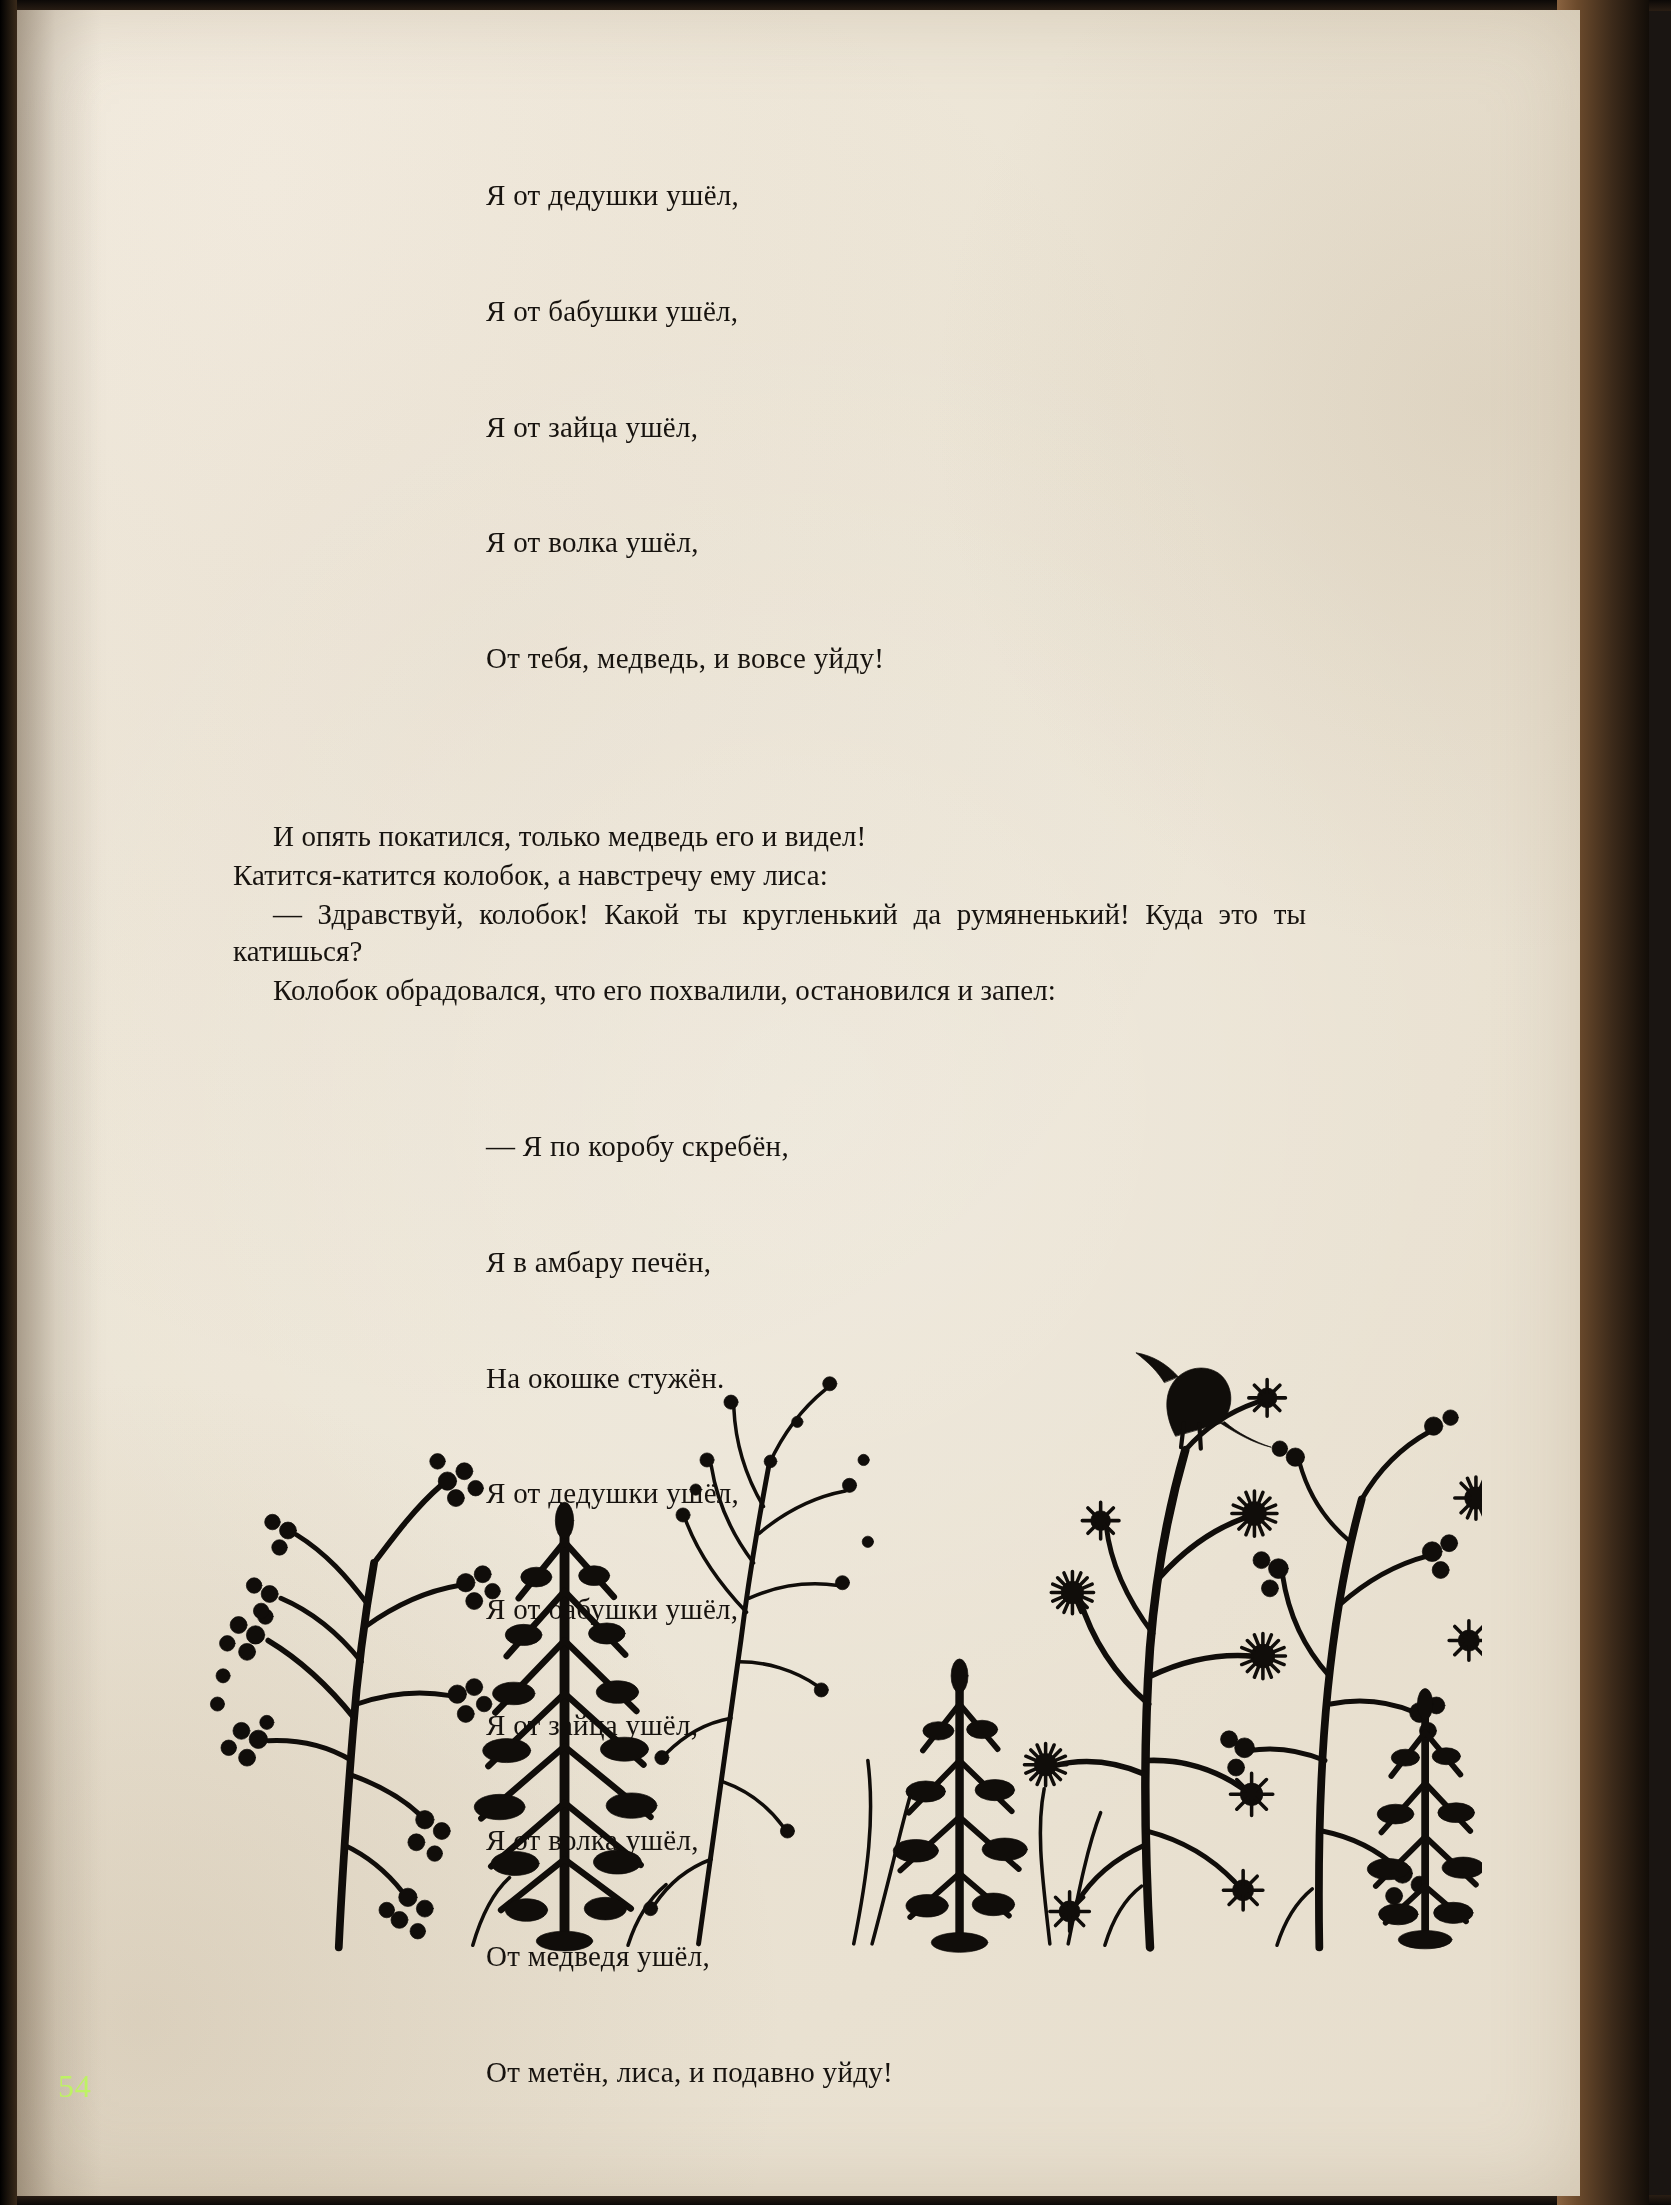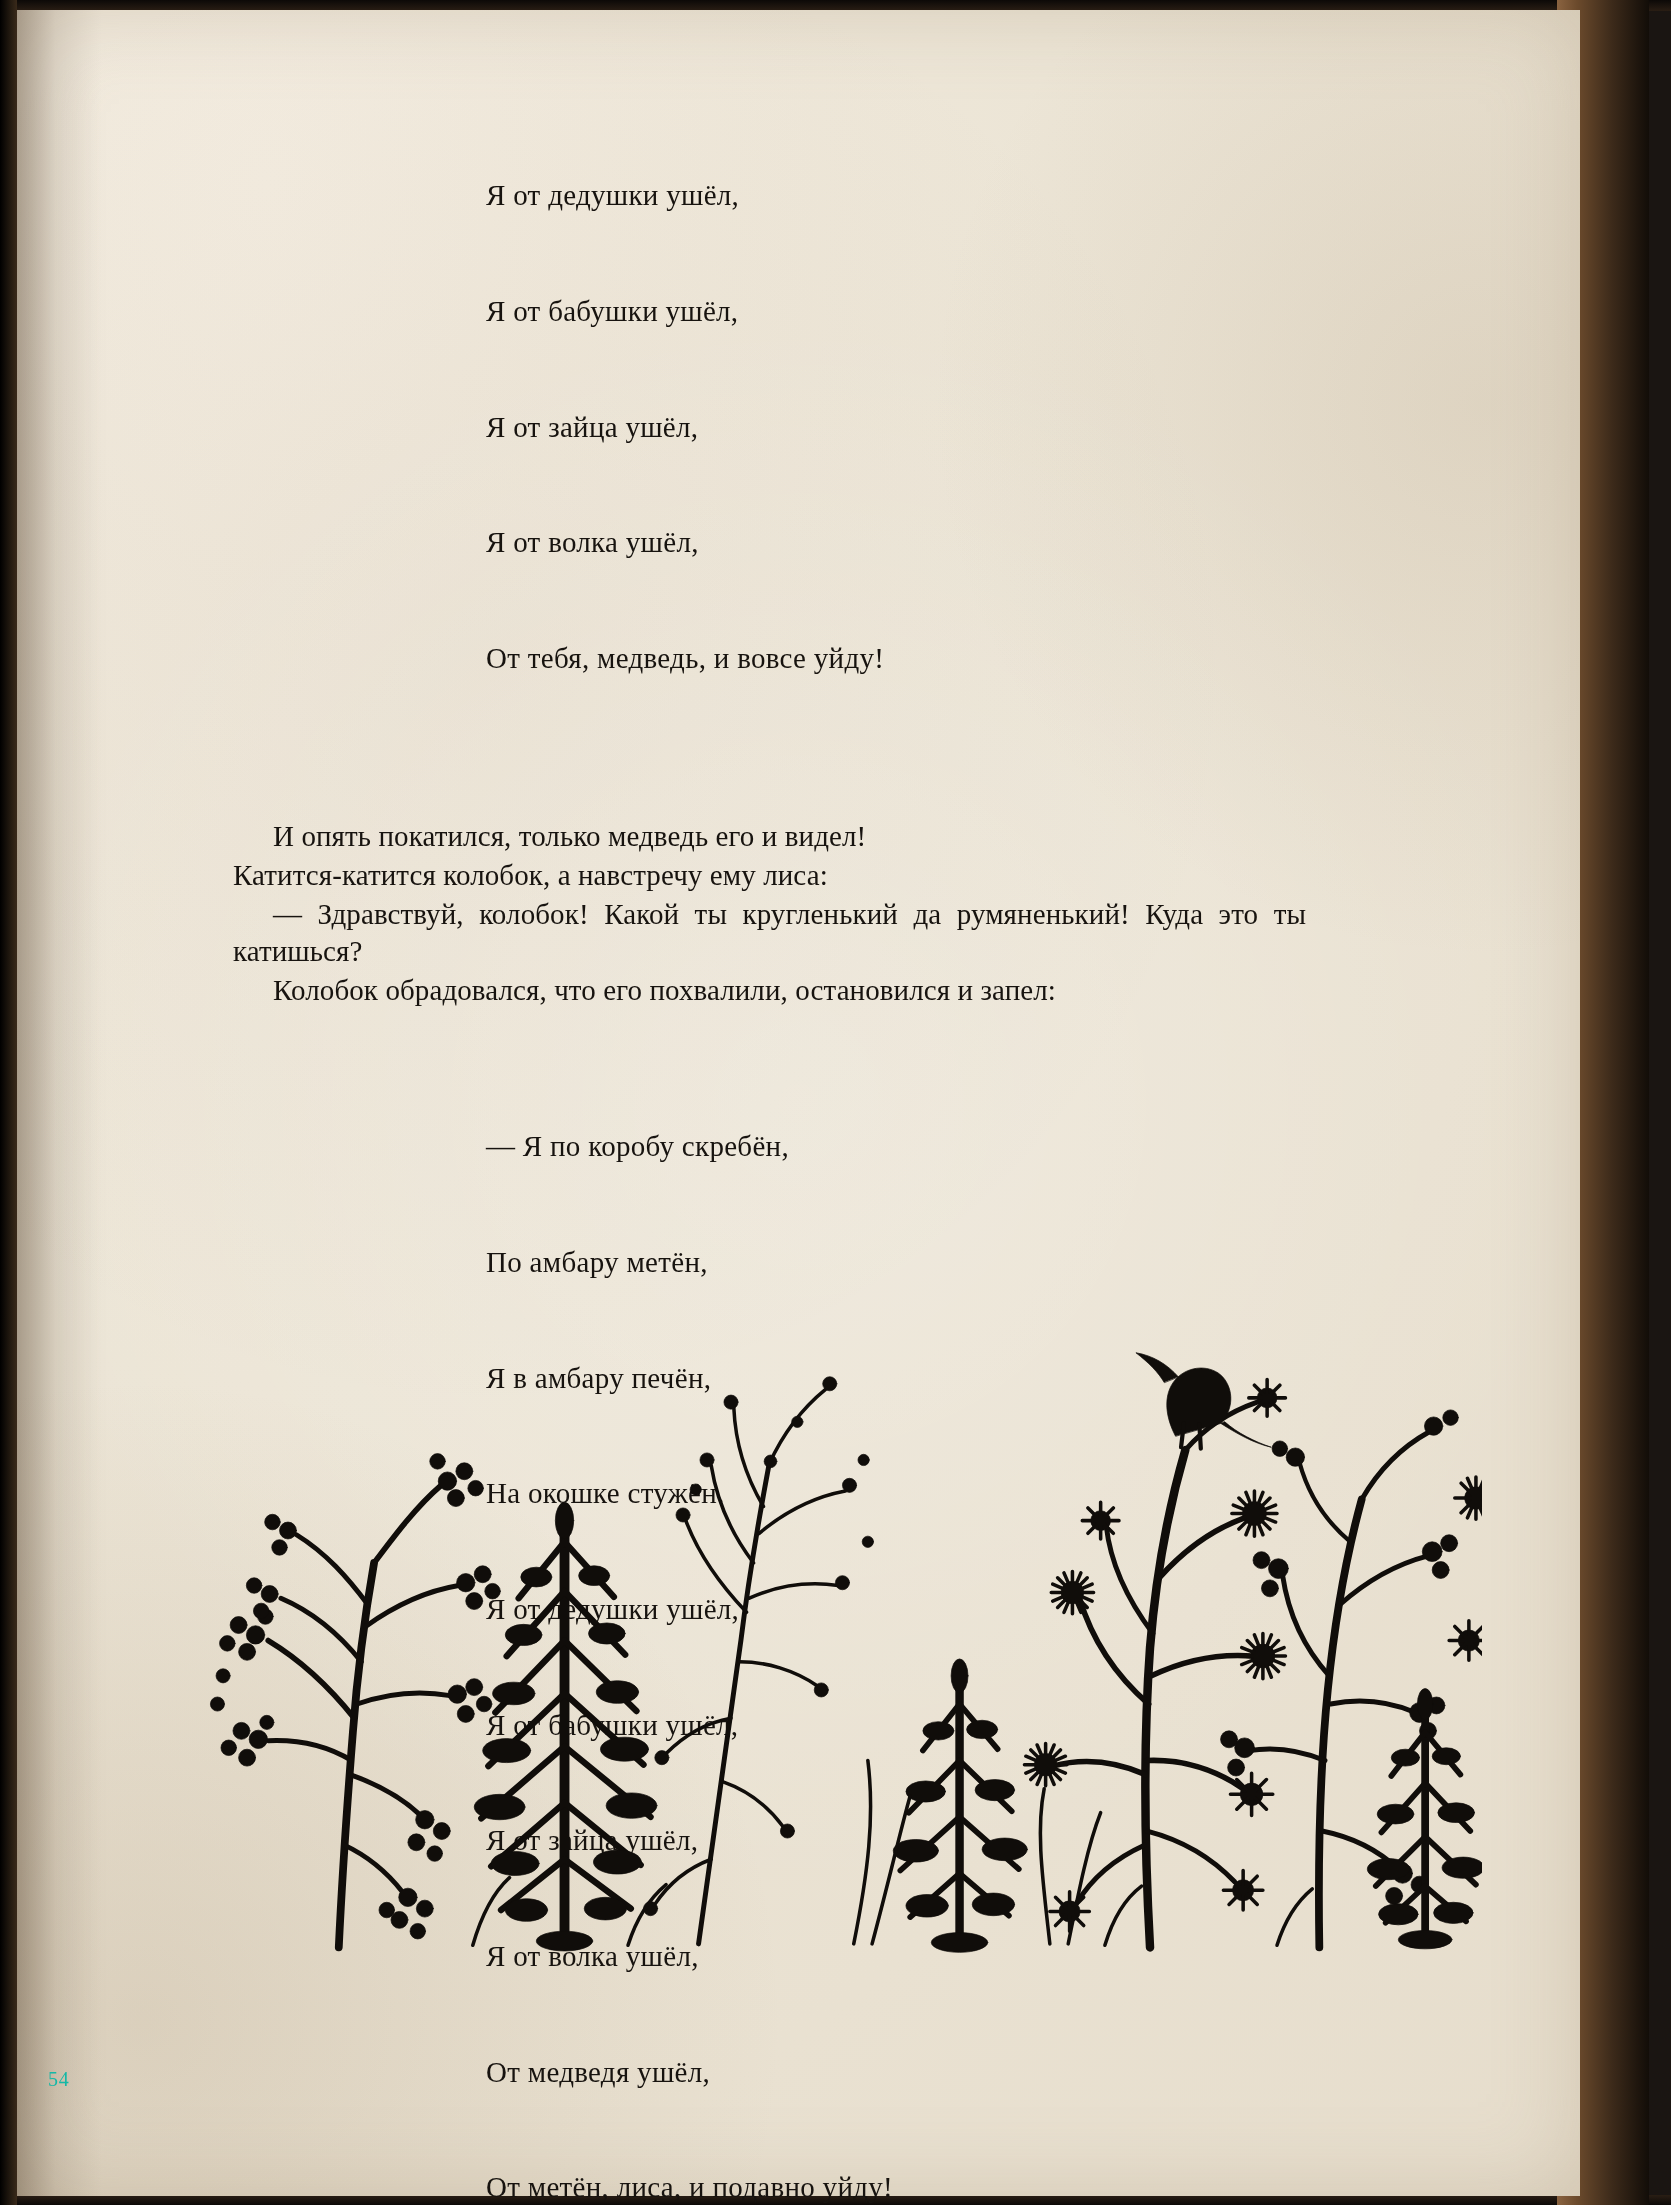--- a/index.html
+++ b/index.html
@@ -134,24 +134,24 @@
   }
   .illustration svg {
     display: block;
     width: 100%;
     height: 100%;
   }
 
   
   .page-number {
     position: absolute;
-    left: 48px;
+    left: 58px;
     top: 2068px;
-    font-size: 20px;
-    color: #14b8a6;
+    font-size: 32px;
+    color: #bef264;
     letter-spacing: 0.7px;
   }
 </style>
 </head>
 <body>
 
 <div id="scan">
 
   <div class="edge-top"></div>
   <div class="edge-bottom"></div>
@@ -173,21 +173,20 @@
 
     <div class="prose">
       <p class="para indent">И опять покатился, только медведь его и видел!</p>
       <p class="para">Катится-катится колобок, а навстречу ему лиса:</p>
       <p class="para indent">— Здравствуй, колобок! Какой ты кругленький да румяненький! Куда это ты катишься?</p>
       <p class="para indent">Колобок обрадовался, что его похвалили, остановился и запел:</p>
     </div>
 
     <div class="verse verse-2">
       <span class="line">— Я по коробу скребён,</span>
-      <span class="line">По амбару метён,</span>
       <span class="line">Я в амбару печён,</span>
       <span class="line">На окошке стужён.</span>
       <span class="line">Я от дедушки ушёл,</span>
       <span class="line">Я от бабушки ушёл,</span>
       <span class="line">Я от зайца ушёл,</span>
       <span class="line">Я от волка ушёл,</span>
       <span class="line">От медведя ушёл,</span>
       <span class="line">От метён, лиса, и подавно уйду!</span>
     </div>
 

